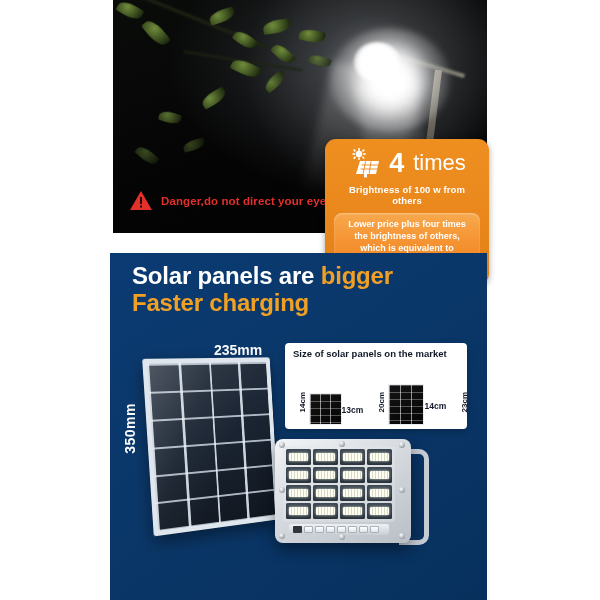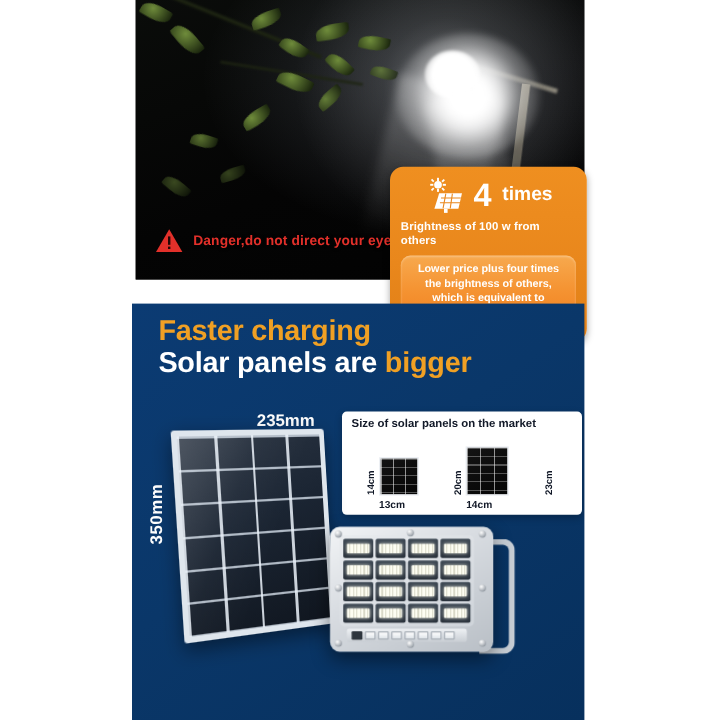--- a/index.html
+++ b/index.html
@@ -132,30 +132,30 @@
   }
   .panel-sun-icon { width: 34px; height: 30px; display: block; }
   .badge-num {
     color: #ffffff;
     font-size: 27px;
     font-weight: bold;
     line-height: 1;
   }
   .badge-times {
     color: #ffffff;
-    font-size: 16px;
-    font-weight: bold;
+    font-size: 22px;
+    font-weight: normal;
     line-height: 1;
     margin-left: 2px;
   }
   .badge-sub {
     color: #ffffff;
     font-size: 9.5px;
     font-weight: bold;
-    text-align: left;
+    text-align: center;
     margin-top: 6px;
     letter-spacing: .1px;
   }
   .badge-inner {
     margin-top: 7px;
     border-radius: 8px;
     background: linear-gradient(to bottom, #f7a94e 0%, #f59433 45%, #f07f1c 100%);
     padding: 6px 6px 7px 6px;
     box-shadow: inset 0 1px 2px rgba(255,255,255,.35);
   }
@@ -191,21 +191,21 @@
     white-space: nowrap;
   }
   .w { color: #ffffff; }
   .o { color: #f0a024; }
 
   
   .market-card {
     position: absolute;
     left: 175px;
     top: 90px;
-    width: 200px;
+    width: 182px;
     height: 86px;
     background: #ffffff;
     border-radius: 4px;
     box-shadow: 0 2px 6px rgba(0,0,0,.25);
   }
   .market-title {
     position: absolute;
     left: 8px;
     top: 5px;
     font-size: 9.5px;
@@ -231,21 +231,21 @@
   .mp-vlabel {
     font-size: 8px;
     font-weight: bold;
     color: #111827;
     writing-mode: vertical-rl;
     transform: rotate(180deg);
     text-align: center;
     line-height: 1;
     margin-bottom: 13px;
   }
-  .mp-col { display: flex; flex-direction: column; align-items: flex-start; }
+  .mp-col { display: flex; flex-direction: row; align-items: center; }
   .mp-cell {
     background:
       repeating-linear-gradient(to right, rgba(255,255,255,.55) 0 1px, rgba(255,255,255,0) 1px 33%),
       repeating-linear-gradient(to bottom, rgba(255,255,255,.30) 0 1px, rgba(255,255,255,0) 1px 7px),
       linear-gradient(150deg, #141414, #050505);
     border: 1.5px solid #e9edf2;
     box-sizing: border-box;
   }
   .mp-hlabel {
     font-size: 8.5px;
@@ -476,24 +476,24 @@
     <div class="badge-inner-text">Lower price plus four times
 the brightness of others,
 which is equivalent to
 save more money.</div>
   </div>
 </div>
 
 <div class="blue-section">
 
   <div class="headline">
-    <div class="hl-line o">Faster charging</div>
     <div class="hl-line">
       <span class="w">Solar panels are </span><span class="o">bigger</span>
     </div>
+    <div class="hl-line o">Faster charging</div>
   </div>
 
   <div class="market-card">
     <div class="market-title">Size of solar panels on the market</div>
     <div class="market-row">
 
       <div class="mp-item">
         <span class="mp-vlabel">14cm</span>
         <div class="mp-col">
           <div class="mp-cell" style="width:33px;height:32px;"></div>

